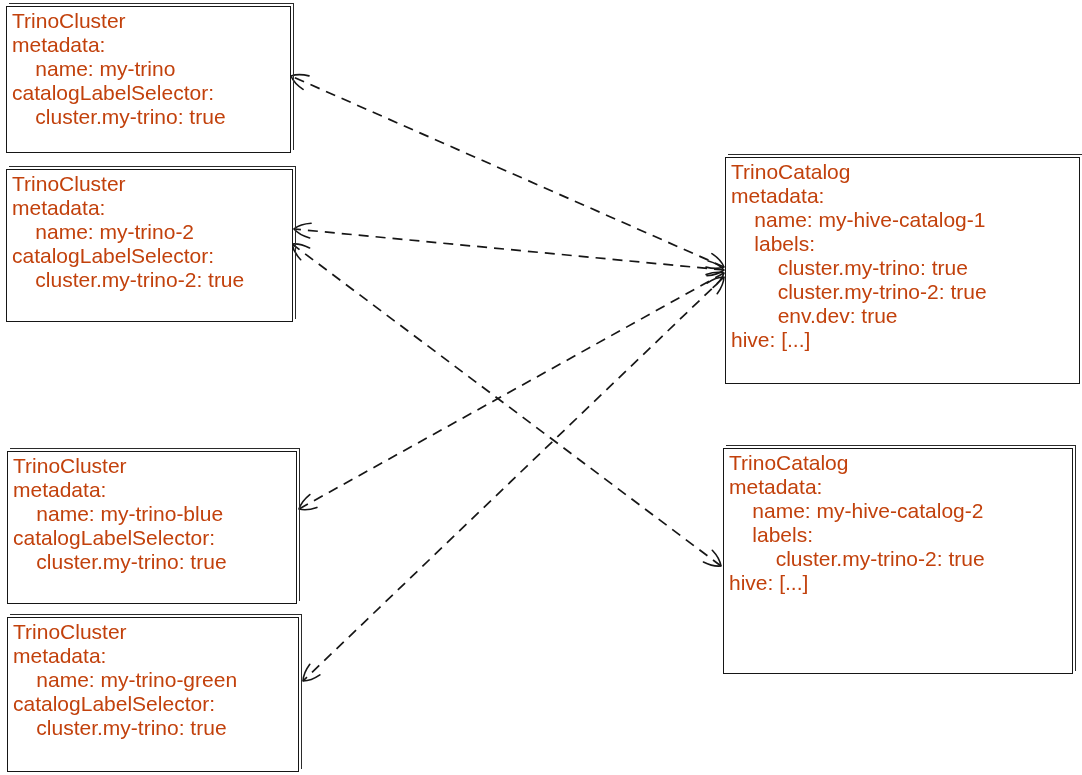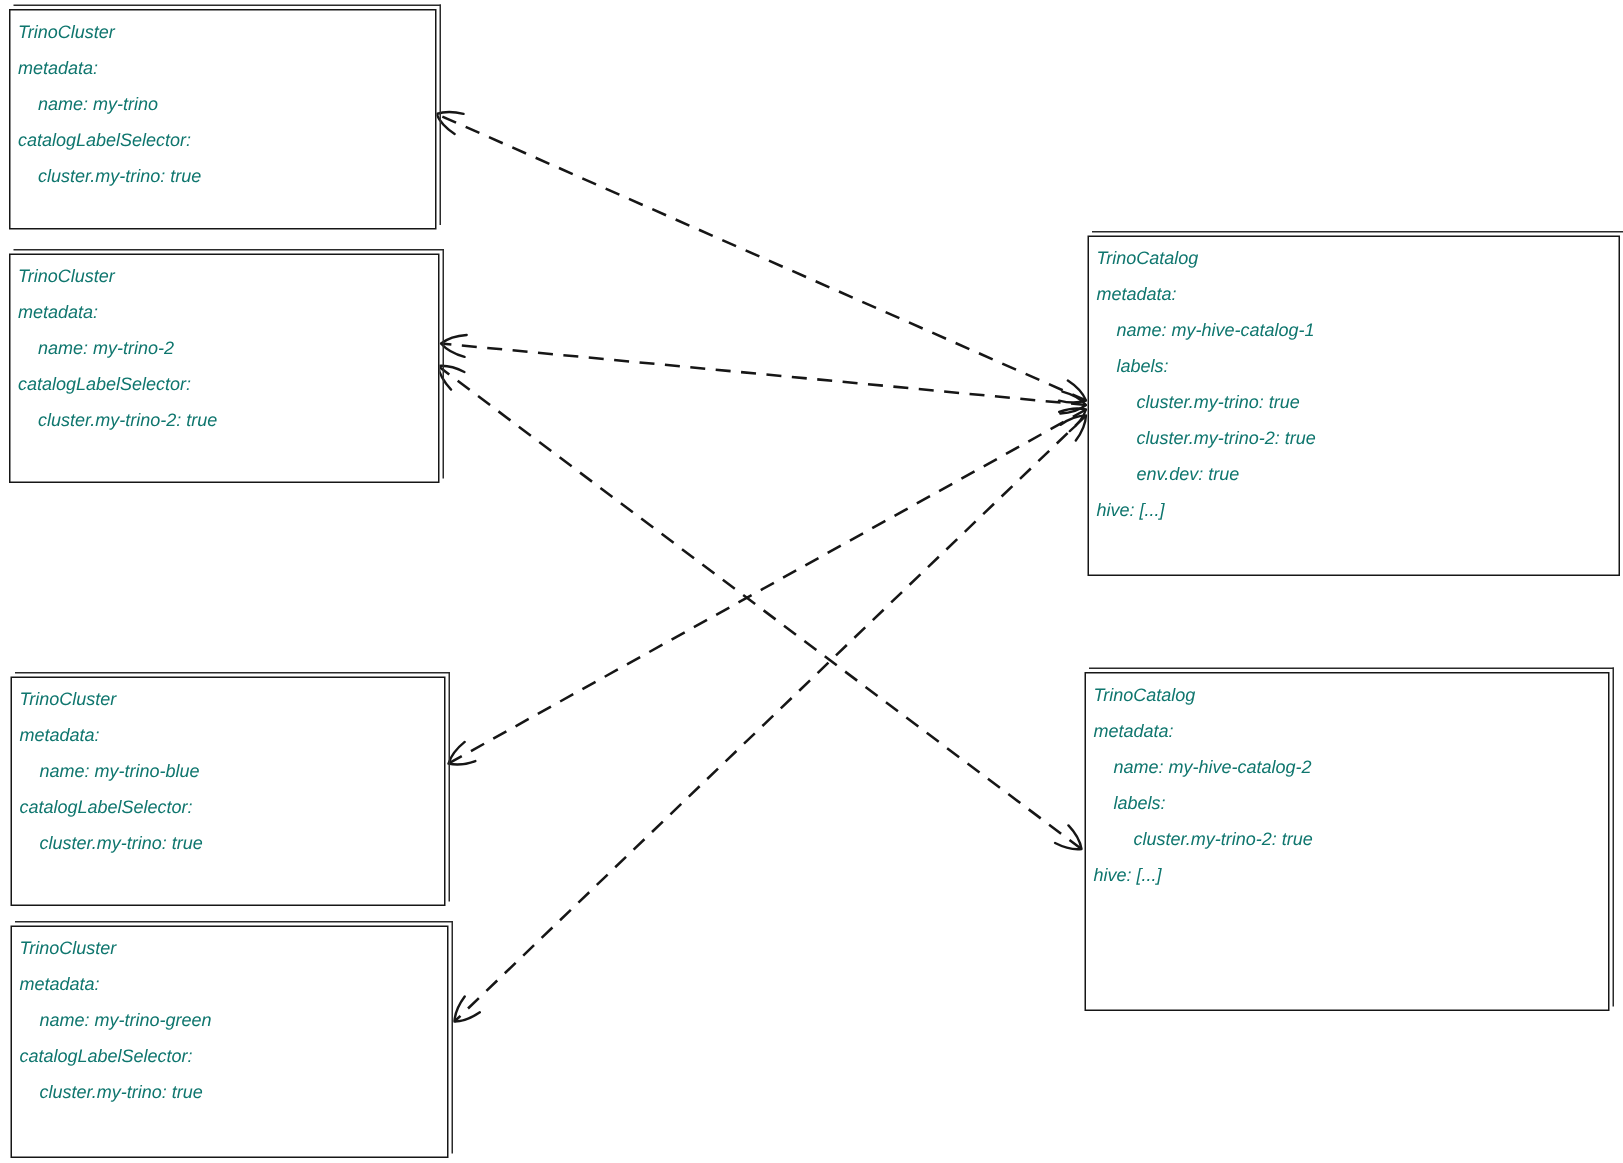--- a/index.html
+++ b/index.html
@@ -23,25 +23,24 @@
   .node::after{
     content:"";
     position:absolute;
     top:-4px;right:-4px;bottom:2px;left:2px;
     border-top:1.1px solid #2b2b2b;
     border-right:1.1px solid #2b2b2b;
     pointer-events:none;
   }
   .yaml{
     white-space:pre;
-    font-size:12px;
+    font-size:21px;
     line-height:24px;
-    color:#0f766e;
+    color:#c2410c;
     padding:2px 4px 0 5px;
-    font-style:italic;
   }
 </style>
 </head>
 <body>
 
 <div id="canvas">
 
   <svg id="edges" viewBox="0 0 1082 775" xmlns="http://www.w3.org/2000/svg">
       <line x1="724" y1="267" x2="291" y2="76" stroke="#161616" stroke-width="1.7" stroke-dasharray="10 7"></line>
       <path d="M309.0 75.9 Q298.6 73.3 291 76 M303.1 89.3 Q294.1 83.5 291 76 M706.0 267.1 Q716.4 269.7 724 267 M711.9 253.7 Q720.9 259.5 724 267 " fill="none" stroke="#161616" stroke-width="1.6" stroke-linecap="round"></path>

